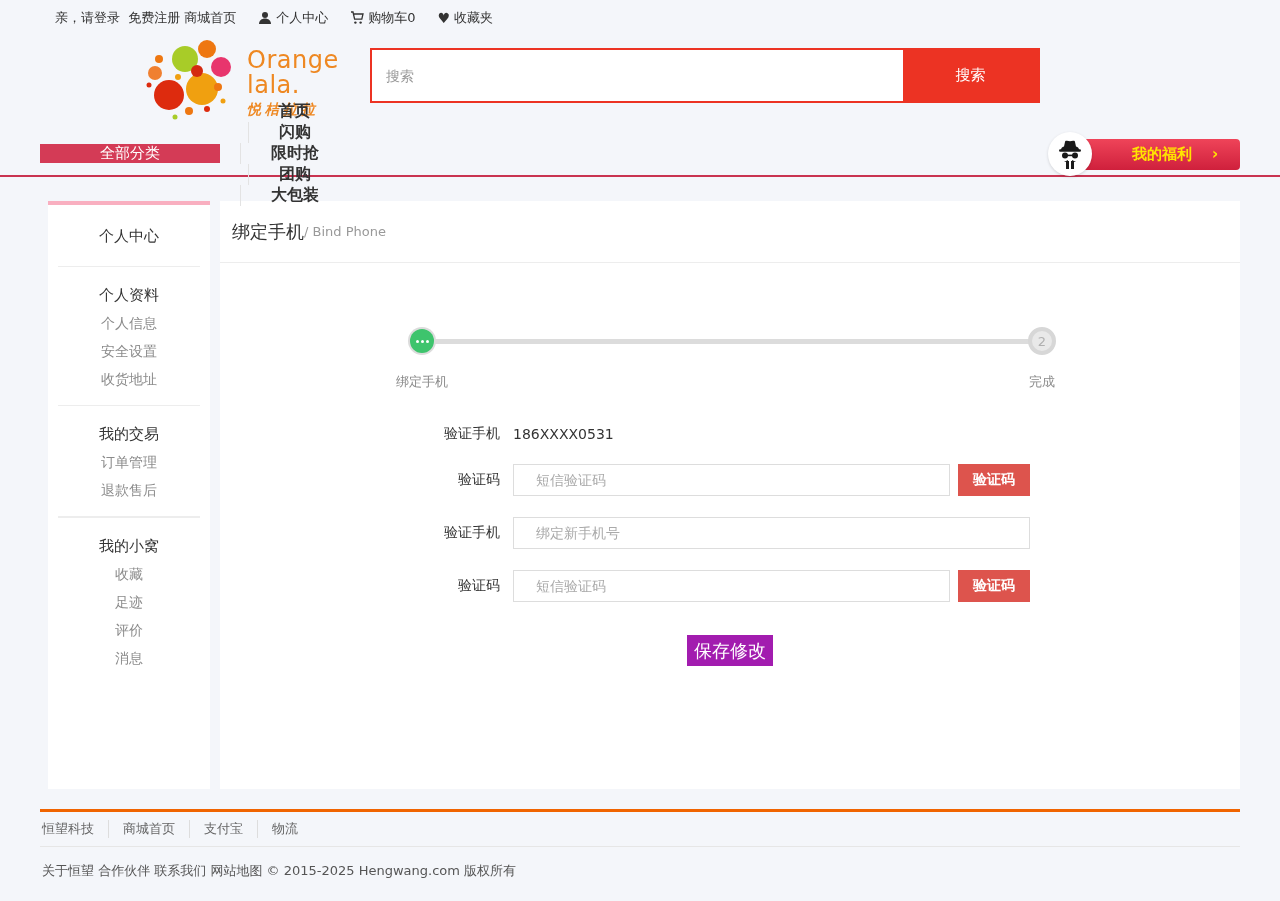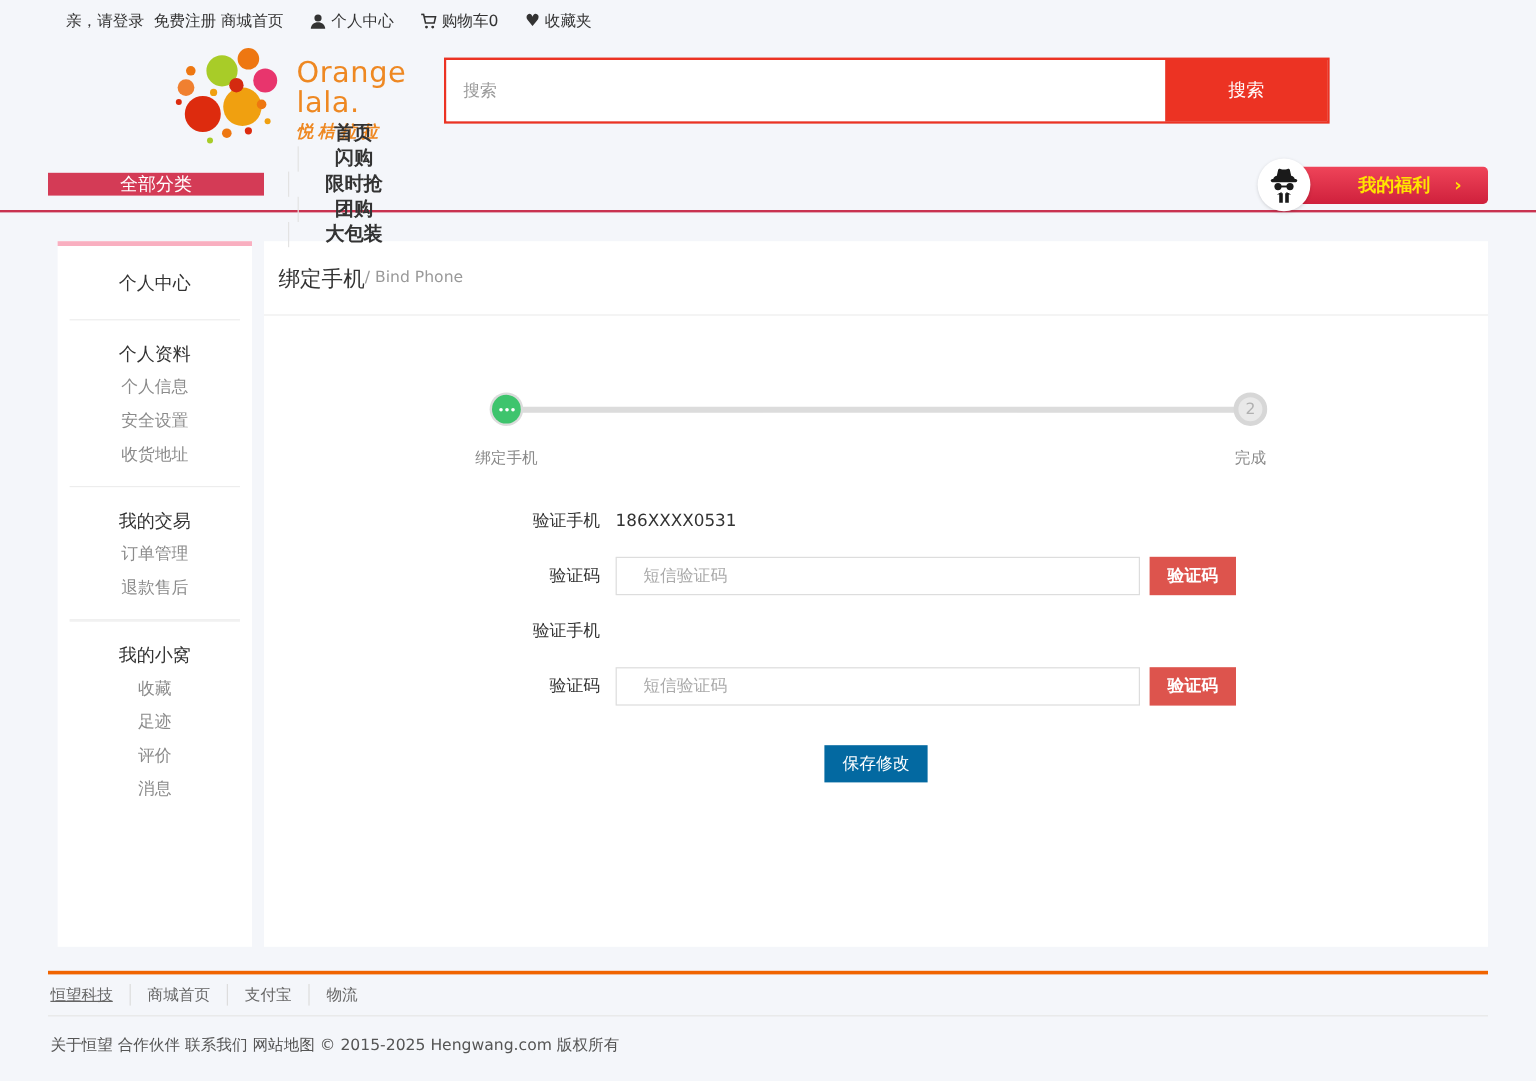--- a/index.html
+++ b/index.html
@@ -18,22 +18,22 @@
   .topbar-right a { display:inline-flex; align-items:center; gap:4px; }
   .ticon { width:14px; height:14px; display:inline-block; }
   .heart-glyph { font-size:14px; line-height:1; }
 
   
   .header { height:96px; display:flex; align-items:center; }
   .logo { display:flex; align-items:center; margin-left:145px; cursor:pointer; }
   .logo-text { margin-left:14px; color:#ee8822; }
   .logo-line1, .logo-line2 { font-size:24px; line-height:25px; letter-spacing:0.5px; }
   .logo-sub { font-size:14px; font-style:italic; margin-top:3px; letter-spacing:4px;font-weight:bold; }
-  .searchbox { position:absolute; left:370px; top:48px; width:738px; height:55px;
-               border:2px solid #ec3323; background:#e5e5e5; display:flex; }
+  .searchbox { position:absolute; left:370px; top:48px; width:670px; height:55px;
+               border:2px solid #ec3323; background:#1d4ed8; display:flex; }
   .searchbox input { flex:1; border:none; outline:none; font-size:14px; padding:0 14px;
                      font-family:inherit; color:#333; }
   .searchbox input::placeholder { color:#999; }
   .search-btn { width:135px; background:#ec3323; color:#fff; font-size:15px;
                 border:none; cursor:pointer; font-family:inherit; }
 
   
   .nav { position:relative; height:46px; border-bottom:2px solid #c93350; display:flex; align-items:center; }
   .all-cats { width:180px; margin-left:40px; background:#d43b56; color:#fff; font-size:15px;
               display:flex; align-items:center; justify-content:center; cursor:pointer; }
@@ -86,30 +86,30 @@
   .flabel { width:280px; text-align:right; font-size:14px; color:#333; }
   .fvalue { font-size:14px; color:#333; margin-left:13px; }
   .finput { height:32px; border:1px solid #ddd; margin-left:13px; padding:0 22px;
             font-size:14px; font-family:inherit; color:#333; outline:none; }
   .finput::placeholder { color:#aaa; }
   .w-normal { width:437px; }
   .w-wide { width:517px; }
   .code-btn { width:72px; height:32px; margin-left:8px; background:#dd544d; color:#fff;
               border:none; font-size:14px; font-weight:bold; cursor:pointer; font-family:inherit; }
   .save-row { text-align:center; margin-top:33px; }
-  .save-btn { width:86px; height:31px; background:#0369a1; color:#fff; border:none;
-              font-size:14px; cursor:pointer; font-family:inherit; }
+  .save-btn { width:86px; height:31px; background:#a21caf; color:#fff; border:none;
+              font-size:18px; cursor:pointer; font-family:inherit; }
 
   
   .footer { margin:20px 40px 0; }
   .footer-line { height:3px; background:#f06400; }
   .footer-links { display:flex; align-items:center; height:34px; font-size:13px; color:#666;
                   padding-left:2px; }
   .footer-links a { padding:0 14px; }
-  .footer-links a:first-child { padding-left:0;text-decoration:underline; }
+  .footer-links a:first-child { padding-left:0; }
   .footer-links a + a { border-left:1px solid #ddd; }
   .footer-divider { height:1px; background:#e6e6e6; }
   .footer-copy { font-size:13px; color:#555; padding:15px 0 0 2px; }
 </style>
 </head>
 <body>
 
 <div class="topbar">
   <div class="topbar-left">
     <a>亲，请登录</a>
@@ -259,20 +259,21 @@
         <span class="flabel">验证手机</span>
         <span class="fvalue">186XXXX0531</span>
       </div>
       <div class="frow">
         <span class="flabel">验证码</span>
         <input class="finput w-normal" type="text" placeholder="短信验证码" style="">
         <button class="code-btn">验证码</button>
       </div>
       <div class="frow">
         <span class="flabel">验证手机</span>
+        <input class="finput w-wide" type="text" placeholder="绑定新手机号" style="">
       </div>
       <div class="frow">
         <span class="flabel">验证码</span>
         <input class="finput w-normal" type="text" placeholder="短信验证码" style="">
         <button class="code-btn">验证码</button>
       </div>
       <div class="save-row">
         <button class="save-btn">保存修改</button>
       </div>
     </div>

